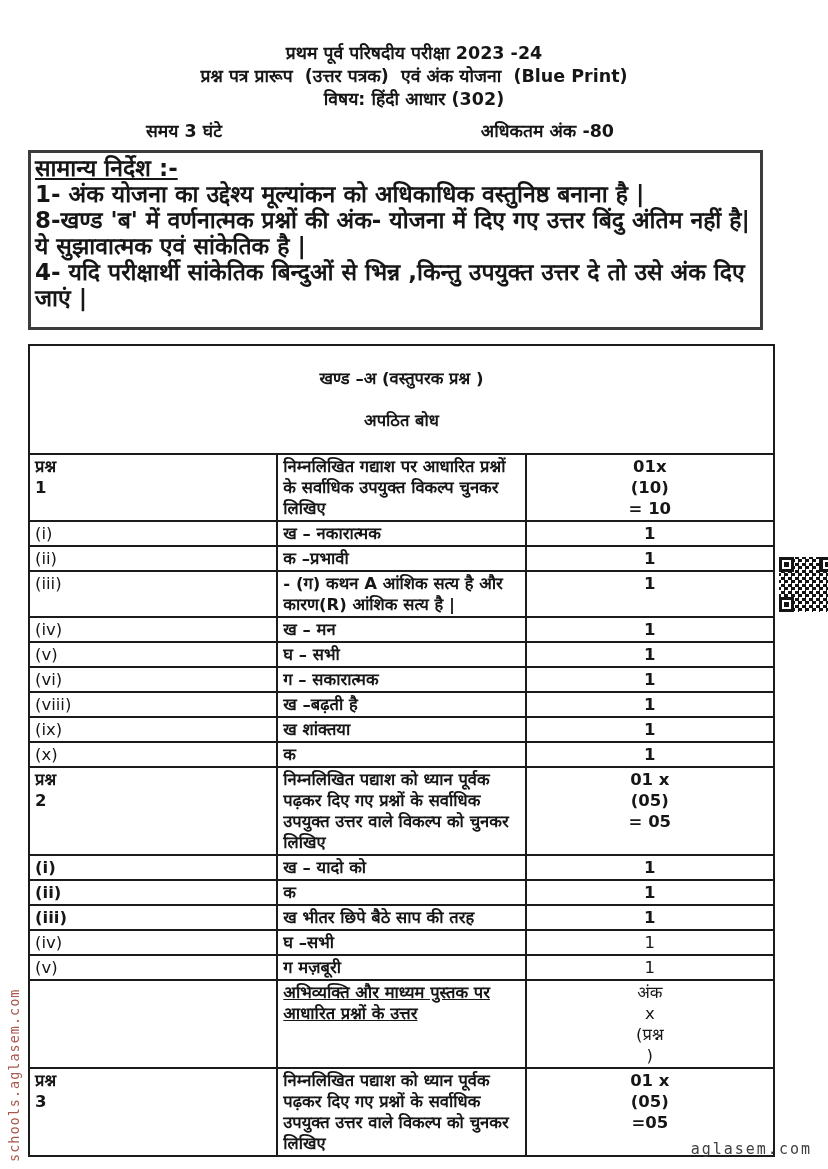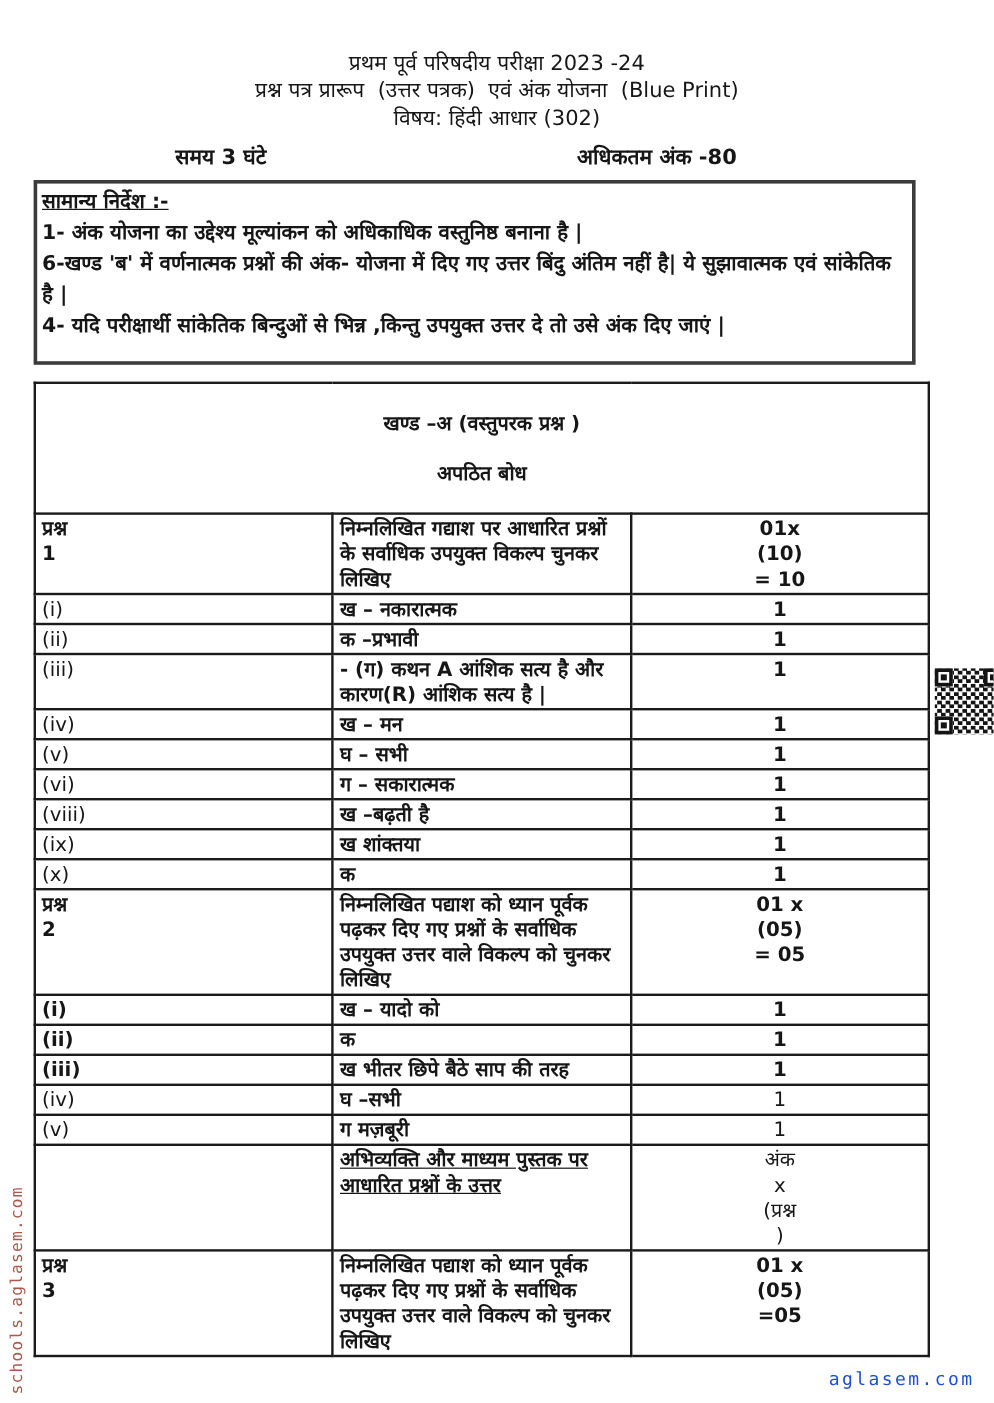--- a/index.html
+++ b/index.html
@@ -2,29 +2,29 @@
 <html><head>
 <meta charset="utf-8">
 <style>
   html,body{margin:0;padding:0;}
   body{
     width:828px;height:1169px;position:relative;overflow:hidden;
     background:#ffffff;color:#161616;
     font-family:"DejaVu Sans","Liberation Sans",sans-serif;
   }
   
-  .doc-header{padding-top:42px;text-align:center;font-weight:normal;
+  .doc-header{padding-top:42px;text-align:center;font-weight:bold;
     font-size:17.5px;line-height:23px;}
   .doc-header div{white-space:pre-wrap;}
   .meta-row{display:flex;justify-content:space-between;
     padding:7px 214px 6px 146px;font-weight:bold;font-size:17.5px;align-items:center;}
   
   .instructions{
     margin:2px 65px 0 28px;border:3px solid #3c3c3c;
-    padding:2px 8px 16px 4px;font-weight:bold;font-size:17px;line-height:26px;
+    padding:2px 8px 16px 4px;font-weight:bold;font-size:23px;line-height:26px;
   }
   .instructions .inst-title{text-decoration:underline;}
   
   .table-wrap{margin:14px 53px 0 28px;}
   table.answers{border-collapse:collapse;width:747px;table-layout:fixed;}
   table.answers td,table.answers th{
     border:2px solid #1b1b1b;vertical-align:top;
     font-size:16.5px;line-height:21px;padding:1px 5px;
     white-space:pre-line;word-wrap:break-word;
   }
@@ -79,21 +79,21 @@
 </div>
 
 <div class="meta-row">
   <span>समय 3 घंटे</span>
   <span>अधिकतम अंक -80</span>
 </div>
 
 <div class="instructions">
   <div class="inst-title">सामान्य निर्देश :-</div>
   <div>1- अंक योजना का उद्देश्य मूल्यांकन को अधिकाधिक वस्तुनिष्ठ बनाना है |</div>
-  <div>6-खण्ड 'ब' में वर्णनात्मक प्रश्नों की अंक- योजना में दिए गए उत्तर बिंदु अंतिम नहीं है| ये सुझावात्मक एवं सांकेतिक है |</div>
+  <div>8-खण्ड 'ब' में वर्णनात्मक प्रश्नों की अंक- योजना में दिए गए उत्तर बिंदु अंतिम नहीं है| ये सुझावात्मक एवं सांकेतिक है |</div>
   <div>4- यदि परीक्षार्थी सांकेतिक बिन्दुओं से भिन्न ,किन्तु उपयुक्त उत्तर दे तो उसे अंक दिए जाएं |</div>
 </div>
 
 <div class="table-wrap">
   <table class="answers">
     <thead>
       <tr>
         <th class="section-head" colspan="3">
           <div>खण्ड –अ   (वस्तुपरक प्रश्न )</div>
           <div>अपठित बोध</div>
@@ -213,13 +213,13 @@
     </span>
   <span class="finder f-tr">
       <i></i>
     </span>
   <span class="finder f-bl">
       <i></i>
     </span>
 </div>
 
 <div class="wm-left" style="color: rgb(168, 90, 78);">schools.aglasem.com</div>
-<div class="wm-footer" style="color: #1d4ed8; text-align: center;">aglasem.com</div>
+<div class="wm-footer" style="color: #404040; text-align: center;">aglasem.com</div>
 
 </body></html>

